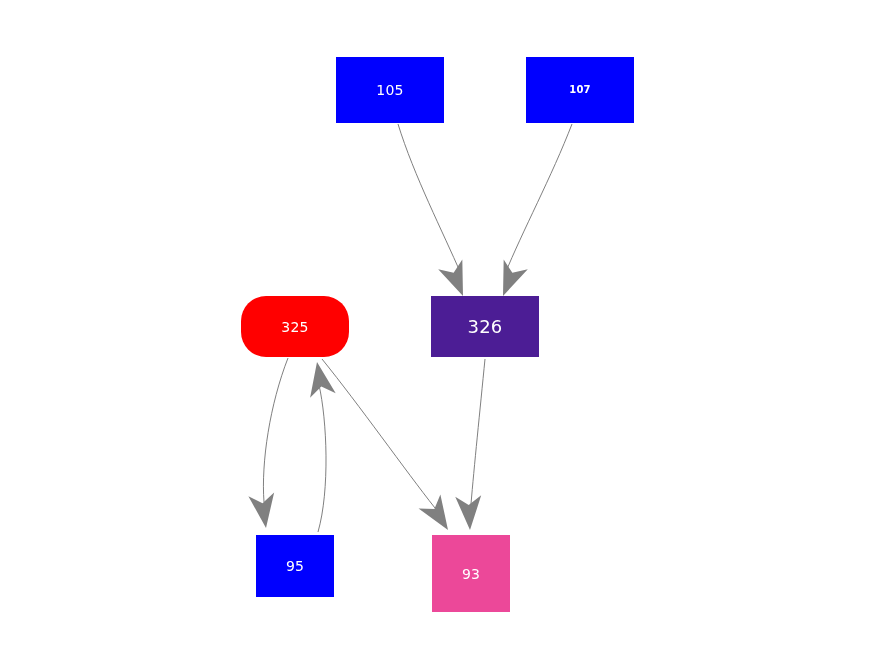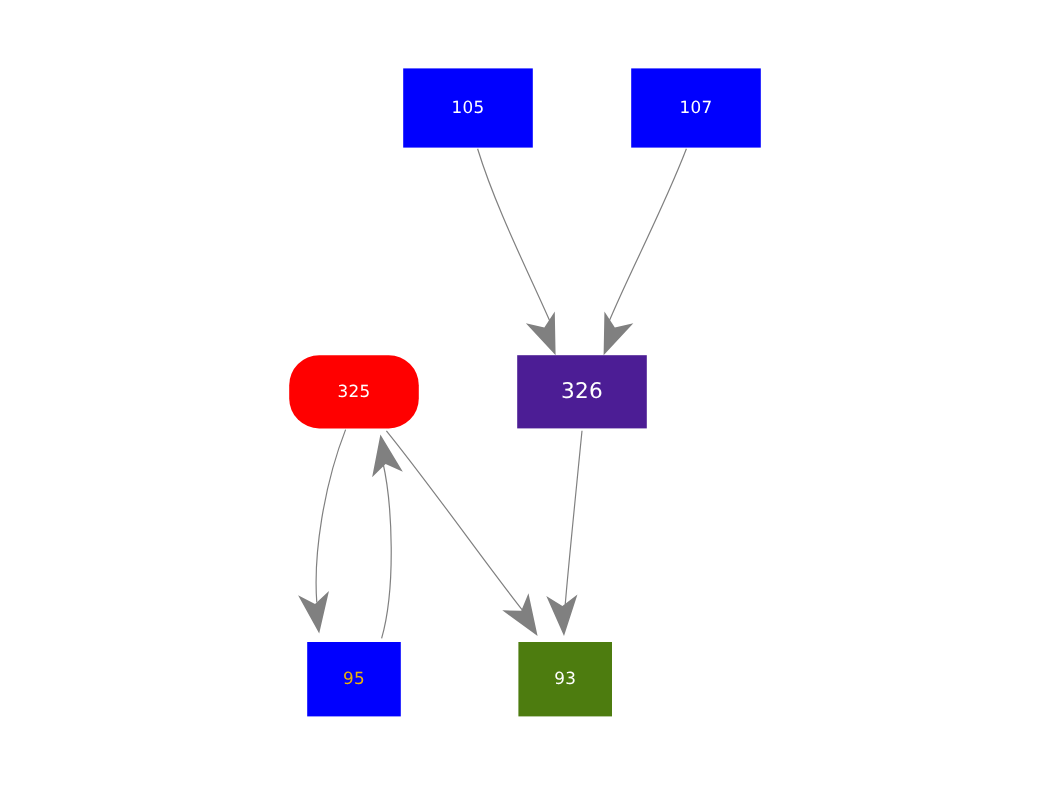--- a/index.html
+++ b/index.html
@@ -68,28 +68,28 @@
         <polygon points="0,0 -34,-13 -25,0 -34,13" fill="#808080" transform="translate(448,530) rotate(57)"></polygon>
       </g>
       <g>
         <path d="M 485,359 C 480,410 474,468 471,504" fill="none" stroke="#808080" stroke-width="1"></path>
         <polygon points="0,0 -34,-13 -25,0 -34,13" fill="#808080" transform="translate(470,530) rotate(87)"></polygon>
       </g>
     </svg>
 <div class="node" style="left: 336px; top: 57px; width: 108px; height: 66px; background: rgb(0, 0, 255); font-size: 14px; color: rgb(255, 255, 255);">
       <span class="node-label">105</span>
     </div>
-    <div class="node" style="left: 526px; top: 57px; width: 108px; height: 66px; background: rgb(0, 0, 255); font-size: 14px; color: rgb(255, 255, 255);">
+    <div class="node" style="left: 526px; top: 57px; width: 108px; height: 66px; background: rgb(0, 0, 255); font-size: 10px; color: rgb(255, 255, 255); font-weight: bold;">
       <span class="node-label">107</span>
     </div>
     <div class="node" style="left: 241px; top: 296px; width: 108px; height: 61px; background: rgb(255, 0, 0); font-size: 14px; color: rgb(255, 255, 255); border-radius: 25px;">
       <span class="node-label">325</span>
     </div>
     <div class="node" style="left: 431px; top: 296px; width: 108px; height: 61px; background: #4c1d95; font-size: 18px; color: rgb(255, 255, 255);">
       <span class="node-label">326</span>
     </div>
-    <div class="node" style="left: 256px; top: 535px; width: 78px; height: 62px; background: rgb(0, 0, 255); font-size: 14px; color: #eab308;">
+    <div class="node" style="left: 256px; top: 535px; width: 78px; height: 62px; background: rgb(0, 0, 255); font-size: 14px; color: #ffffff;">
       <span class="node-label">95</span>
     </div>
-    <div class="node" style="left: 432px; top: 535px; width: 78px; height: 62px; background: #4d7c0f; font-size: 14px; color: rgb(255, 255, 255);">
+    <div class="node" style="left: 432px; top: 535px; width: 78px; height: 77px; background: #ec4899; font-size: 14px; color: rgb(255, 255, 255);">
       <span class="node-label">93</span>
     </div>
   </div>
 
 </body></html>

